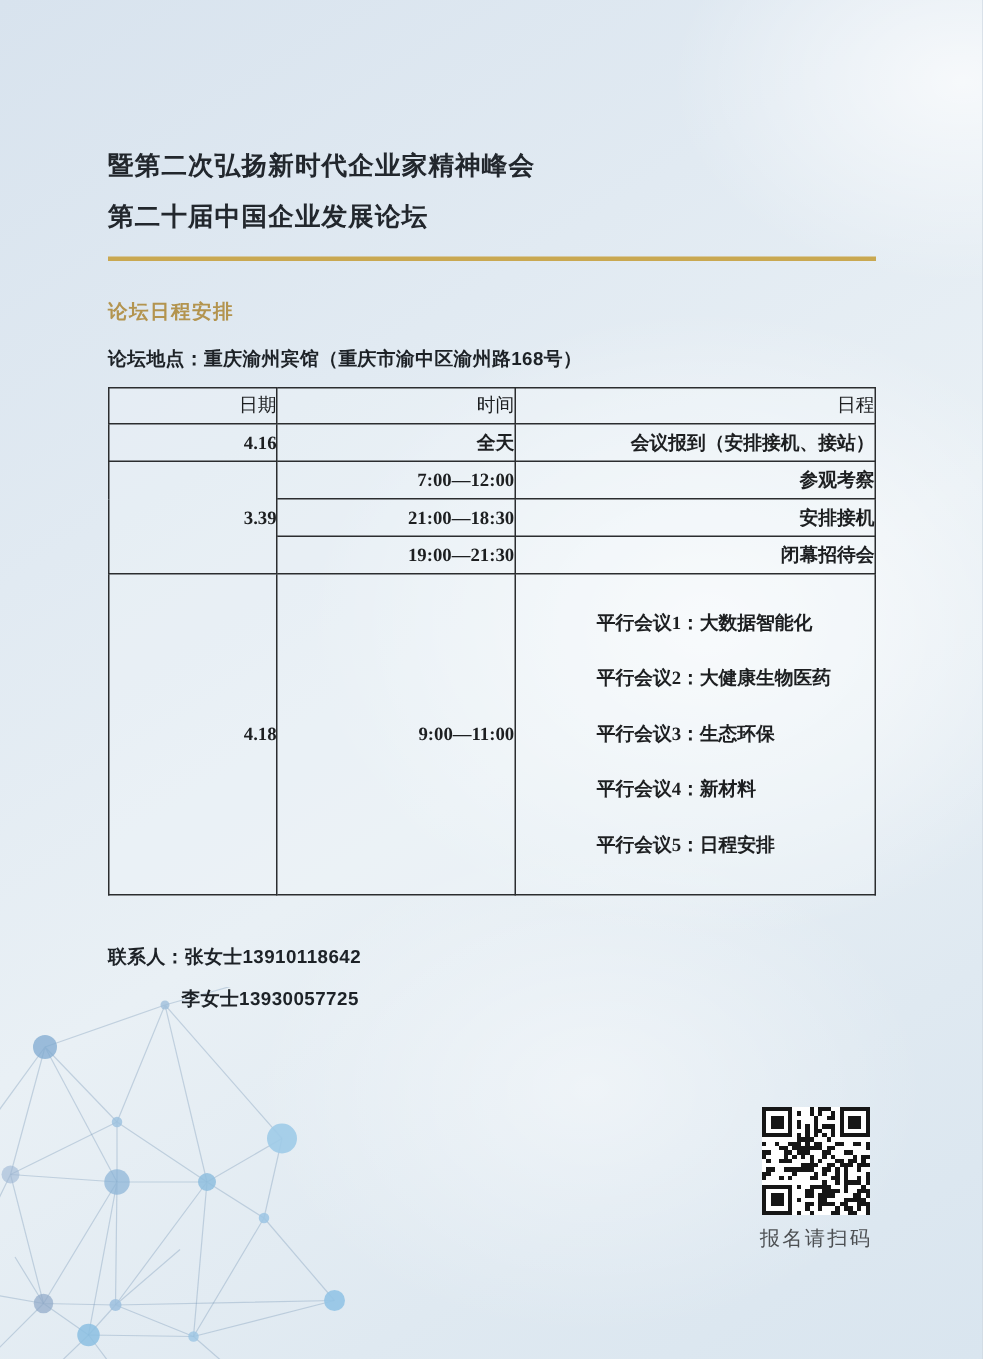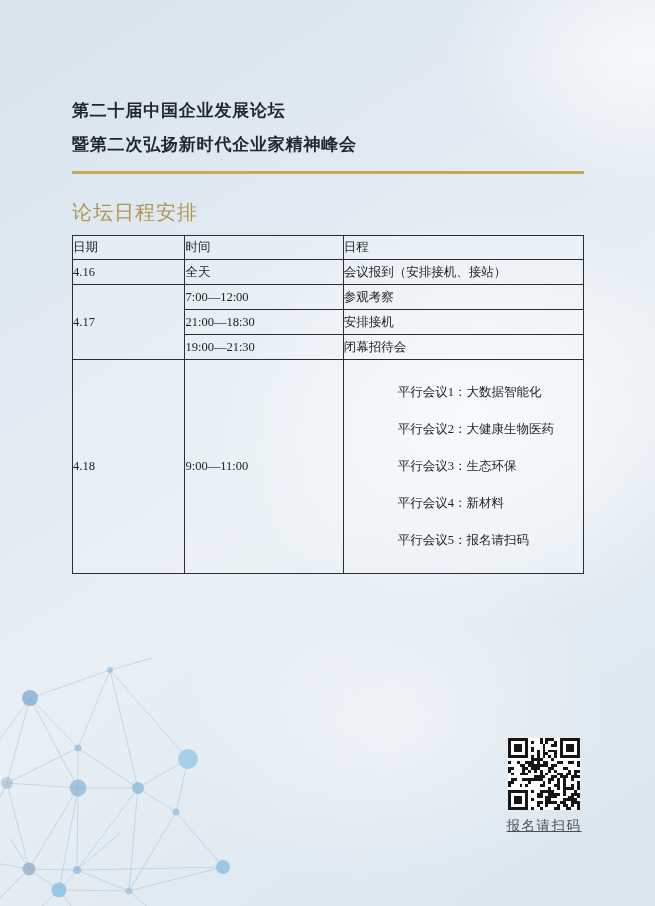--- a/index.html
+++ b/index.html
@@ -20,60 +20,59 @@
   .title-line{
     font-size:17px;font-weight:700;line-height:34px;
     color:#22272d;letter-spacing:0.8px;margin:0;
   }
   .gold-rule{
     margin-top:9px;height:3px;border:none;width:100%;
     background:#c9a851;
   }
   .section-heading{
     margin:25px 0 0 0;
-    font-size:20px;font-weight:400;letter-spacing:1px;
+    font-size:13px;font-weight:700;letter-spacing:1px;
     color:#b3944f;
   }
   .info-block{margin-top:9px;}
   .info-line{
     margin:0;font-size:12.5px;font-weight:700;
     color:#1d2227;line-height:26px;letter-spacing:0.3px;
   }
   .schedule-table{
     margin-top:6px;width:100%;
     border-collapse:collapse;table-layout:fixed;
     background:rgba(240,246,250,0.35);
     font-family:"Liberation Serif","DejaVu Serif",serif;
   }
   .schedule-table th,.schedule-table td{
     border:1px solid #2b2d2f;
     font-size:12.5px;font-weight:400;color:#1d1f21;
-    text-align:left;vertical-align:middle;
+    text-align:right;vertical-align:middle;
     padding:0;
   }
   .schedule-table th{height:23px;}
-  .schedule-table td{height:24px;}
+  .schedule-table td{height:24px;font-weight:bold;}
   .programs-cell{text-align:left !important;padding:8px 6px 8px 42px !important;}
   .programs-cell p{margin:12px;line-height:25px;font-size:12.5px;color:#1d1f21;}
   .contact-block{margin-top:27px;}
   .contact-line{
     margin:0;font-size:12.5px;font-weight:700;
     color:#1d2227;line-height:28px;letter-spacing:0.3px;
   }
   .contact-indent{padding-left:49px;}
   .qr-block{
     position:absolute;left:499px;top:738px;width:90px;
     text-align:center;
   }
   .qr-code{display:block;margin:0 auto;width:72px;height:72px;}
   .qr-caption{
     margin:7px 0 0 0;font-size:13.5px;color:#4c4f52;
     font-family:"Liberation Serif","DejaVu Serif",serif;
     letter-spacing:1.5px;
-    text-decoration:underline;
   }
   .network-decoration{position:absolute;left:0;top:658px;width:252px;height:248px;}
 </style>
 </head>
 <body>
 
 <div class="page">
 
   <svg class="network-decoration" viewBox="0 0 252 248" xmlns="http://www.w3.org/2000/svg">
     <g stroke="#7595b5" stroke-width="0.8" stroke-opacity="0.35" fill="none">
@@ -102,29 +101,30 @@
       <circle cx="77" cy="212" r="4" fill="#9cc0de" fill-opacity="0.85"></circle>
       <circle cx="59" cy="232" r="7.5" fill="#8cc0e2" fill-opacity="0.85"></circle>
       <circle cx="129" cy="233" r="3.5" fill="#9cc6e4" fill-opacity="0.8"></circle>
       <circle cx="223" cy="209" r="7" fill="#93c4e6" fill-opacity="0.9"></circle>
     </g>
   </svg>
 
   <div class="content">
 
     <div class="title-block">
+      <p class="title-line">暨第二次弘扬新时代企业家精神峰会</p>
       <p class="title-line">第二十届中国企业发展论坛</p>
-      <p class="title-line">暨第二次弘扬新时代企业家精神峰会</p>
     </div>
 
     <hr class="gold-rule">
 
     <h2 class="section-heading">论坛日程安排</h2>
 
     <div class="info-block">
+      <p class="info-line"><span>论坛地点：</span><span>重庆渝州宾馆（重庆市渝中区渝州路168号）</span></p>
     </div>
 
     <table class="schedule-table">
       <colgroup>
         <col style="width:22%">
         <col style="width:31%">
         <col style="width:47%">
       </colgroup>
       <thead>
         <tr>
@@ -133,47 +133,49 @@
           <th>日程</th>
         </tr>
       </thead>
       <tbody>
         <tr>
           <td>4.16</td>
           <td>全天</td>
           <td>会议报到（安排接机、接站）</td>
         </tr>
         <tr>
-          <td rowspan="3">4.17</td>
+          <td rowspan="3">3.39</td>
           <td>7:00—12:00</td>
           <td>参观考察</td>
         </tr>
         <tr>
           <td>21:00—18:30</td>
           <td>安排接机</td>
         </tr>
         <tr>
           <td>19:00—21:30</td>
           <td>闭幕招待会</td>
         </tr>
         <tr>
           <td>4.18</td>
           <td>9:00—11:00</td>
           <td class="programs-cell">
             <p>平行会议1：大数据智能化</p>
             <p>平行会议2：大健康生物医药</p>
             <p>平行会议3：生态环保</p>
             <p>平行会议4：新材料</p>
-            <p>平行会议5：报名请扫码</p>
+            <p>平行会议5：日程安排</p>
           </td>
         </tr>
       </tbody>
     </table>
 
     <div class="contact-block">
+      <p class="contact-line"><span>联系人：</span><span>张女士13910118642</span></p>
+      <p class="contact-line contact-indent">李女士13930057725</p>
     </div>
 
   </div>
 
   <div class="qr-block">
     <svg id="qr-svg" class="qr-code" viewBox="0 0 25 25" shape-rendering="crispEdges" xmlns="http://www.w3.org/2000/svg">
         <rect x="0" y="0" width="25" height="25" fill="#ffffff"></rect>
         <rect x="11" y="0" width="1" height="1" fill="#161616"></rect>
         <rect x="13" y="0" width="1" height="1" fill="#161616"></rect>
         <rect x="14" y="0" width="1" height="1" fill="#161616"></rect>

